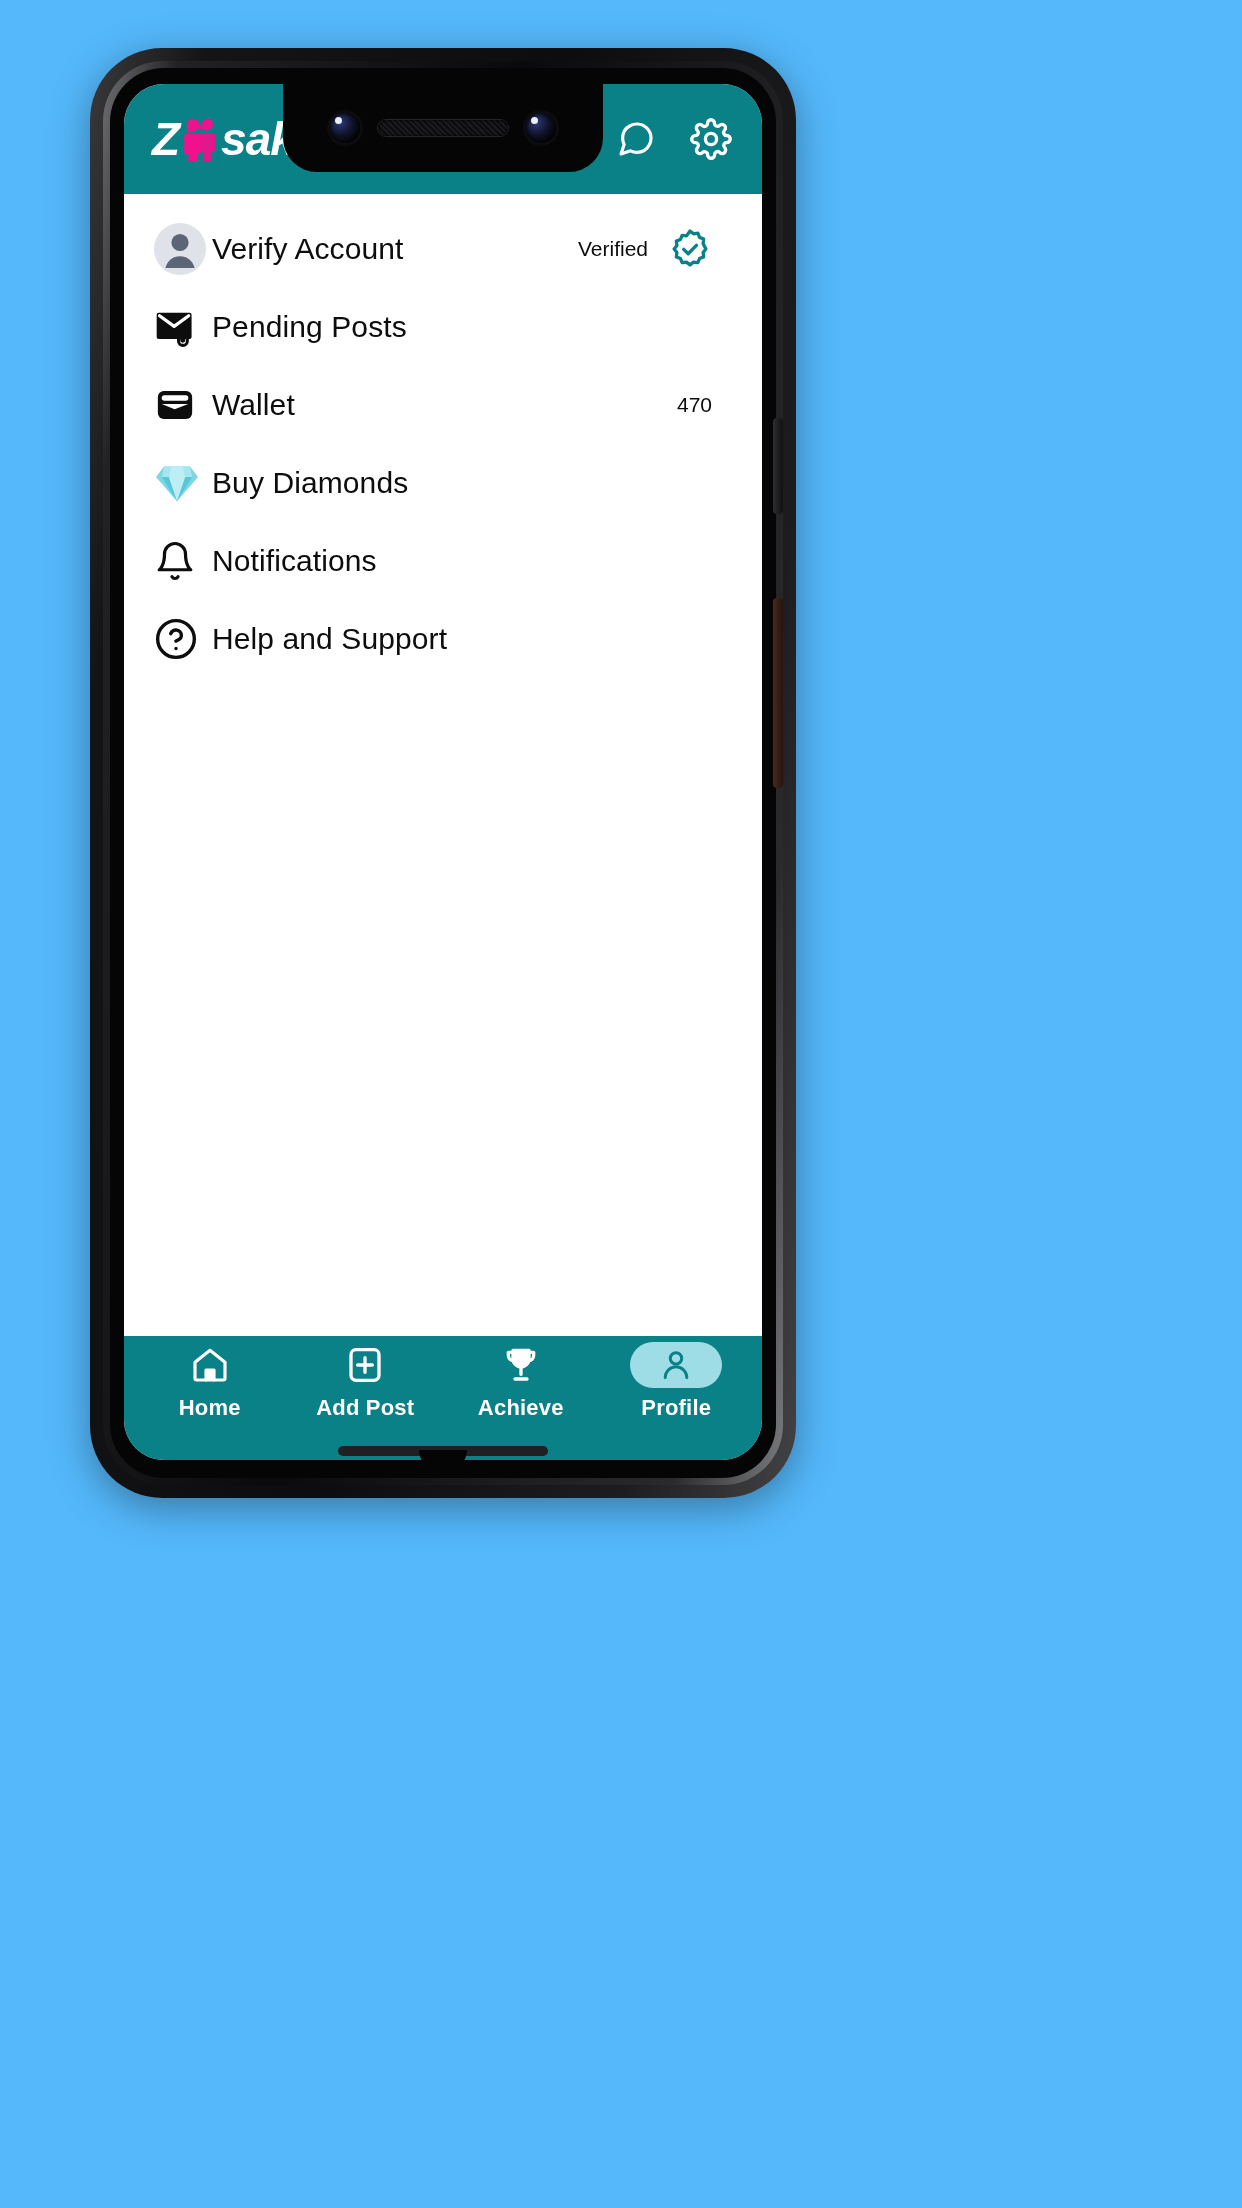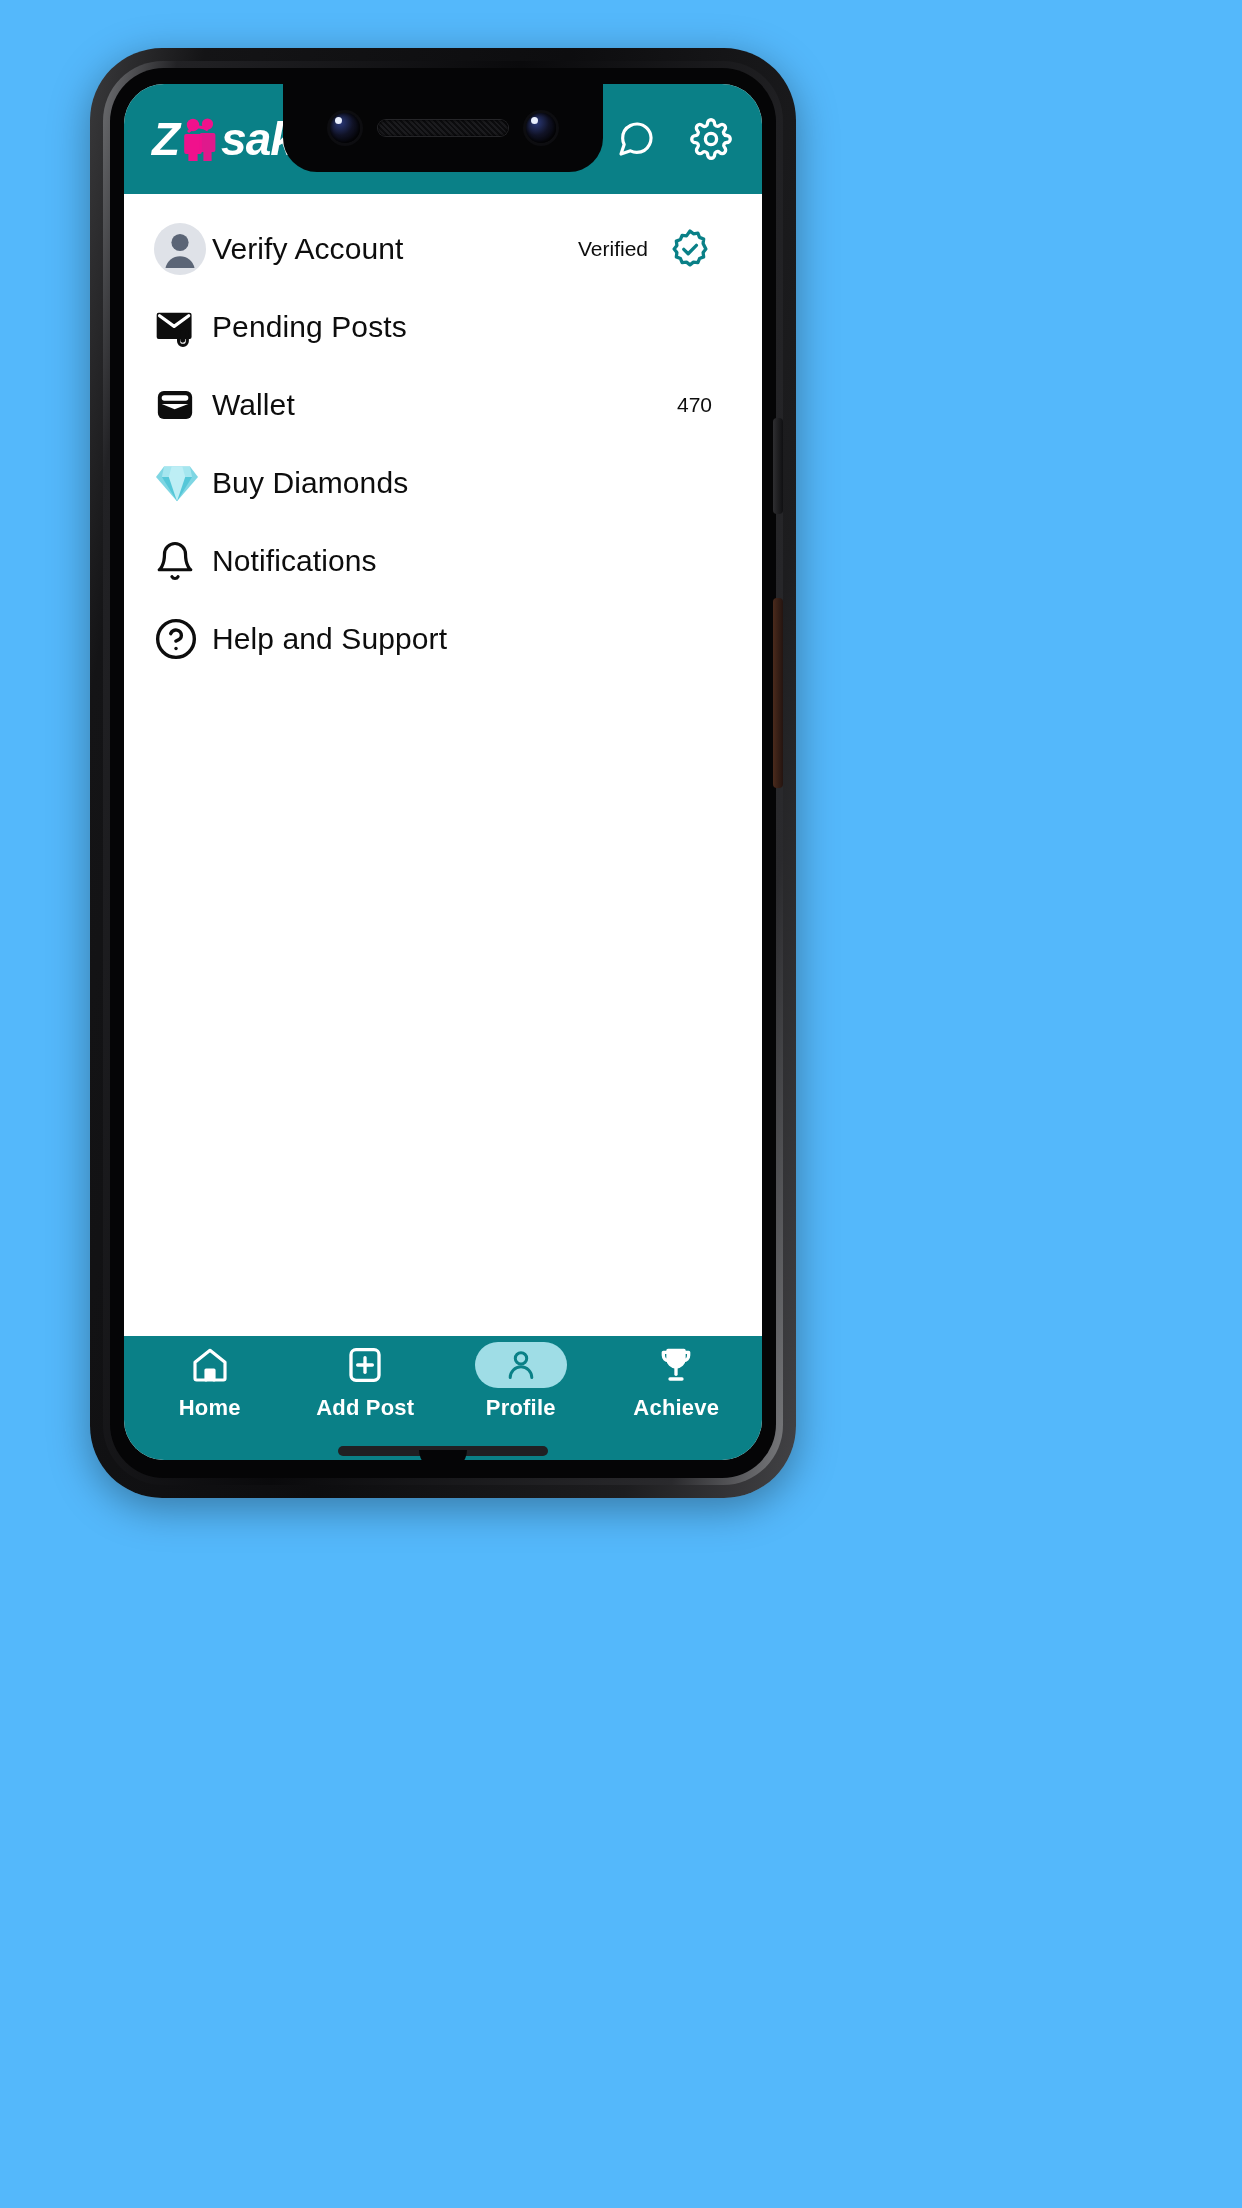--- a/index.html
+++ b/index.html
@@ -323,43 +323,43 @@
             <div class="nav-icon-pill">
               <svg width="40" height="40" viewBox="0 0 24 24" fill="none" stroke="#ffffff" stroke-width="2" stroke-linecap="round" stroke-linejoin="round">
                 <rect x="3.6" y="2.8" width="16.8" height="18.4" rx="3"></rect>
                 <line x1="12" y1="7.6" x2="12" y2="16.4"></line>
                 <line x1="7.6" y1="12" x2="16.4" y2="12"></line>
               </svg>
             </div>
             <span class="nav-label">Add Post</span>
           </div>
 
-          <div class="nav-item active">
-            <div class="nav-icon-pill">
-              <svg width="36" height="36" viewBox="0 0 24 24" fill="none" stroke="#0a8087" stroke-width="2" stroke-linecap="round" stroke-linejoin="round">
-                <circle cx="12" cy="7.6" r="3.8"></circle>
-                <path d="M4.8 20.4a7.2 7.2 0 0 1 14.4 0"></path>
-              </svg>
-            </div>
-            <span class="nav-label">Profile</span>
-          </div>
-
           <div class="nav-item">
             <div class="nav-icon-pill">
               <svg width="40" height="40" viewBox="0 0 24 24" fill="none" stroke="#ffffff" stroke-width="2" stroke-linecap="round" stroke-linejoin="round">
                 <path d="M7.2 3.2h9.6v5.2a4.8 4.8 0 0 1-9.6 0z" fill="#ffffff" stroke="#ffffff"></path>
                 <path d="M7.2 4.4H4.4v1.8a3.2 3.2 0 0 0 3 3.2"></path>
                 <path d="M16.8 4.4h2.8v1.8a3.2 3.2 0 0 1-3 3.2"></path>
                 <line x1="12" y1="13.2" x2="12" y2="17.6"></line>
                 <line x1="8.4" y1="20.4" x2="15.6" y2="20.4"></line>
               </svg>
             </div>
             <span class="nav-label">Achieve</span>
           </div>
 
+          <div class="nav-item active">
+            <div class="nav-icon-pill">
+              <svg width="36" height="36" viewBox="0 0 24 24" fill="none" stroke="#0a8087" stroke-width="2" stroke-linecap="round" stroke-linejoin="round">
+                <circle cx="12" cy="7.6" r="3.8"></circle>
+                <path d="M4.8 20.4a7.2 7.2 0 0 1 14.4 0"></path>
+              </svg>
+            </div>
+            <span class="nav-label">Profile</span>
+          </div>
+
         </div>
 
         <div id="bottom-notch-dot"></div>
       </div>
 
       <div id="bottom-bezel-bar"></div>
     </div>
   </div>
 </div>
 

